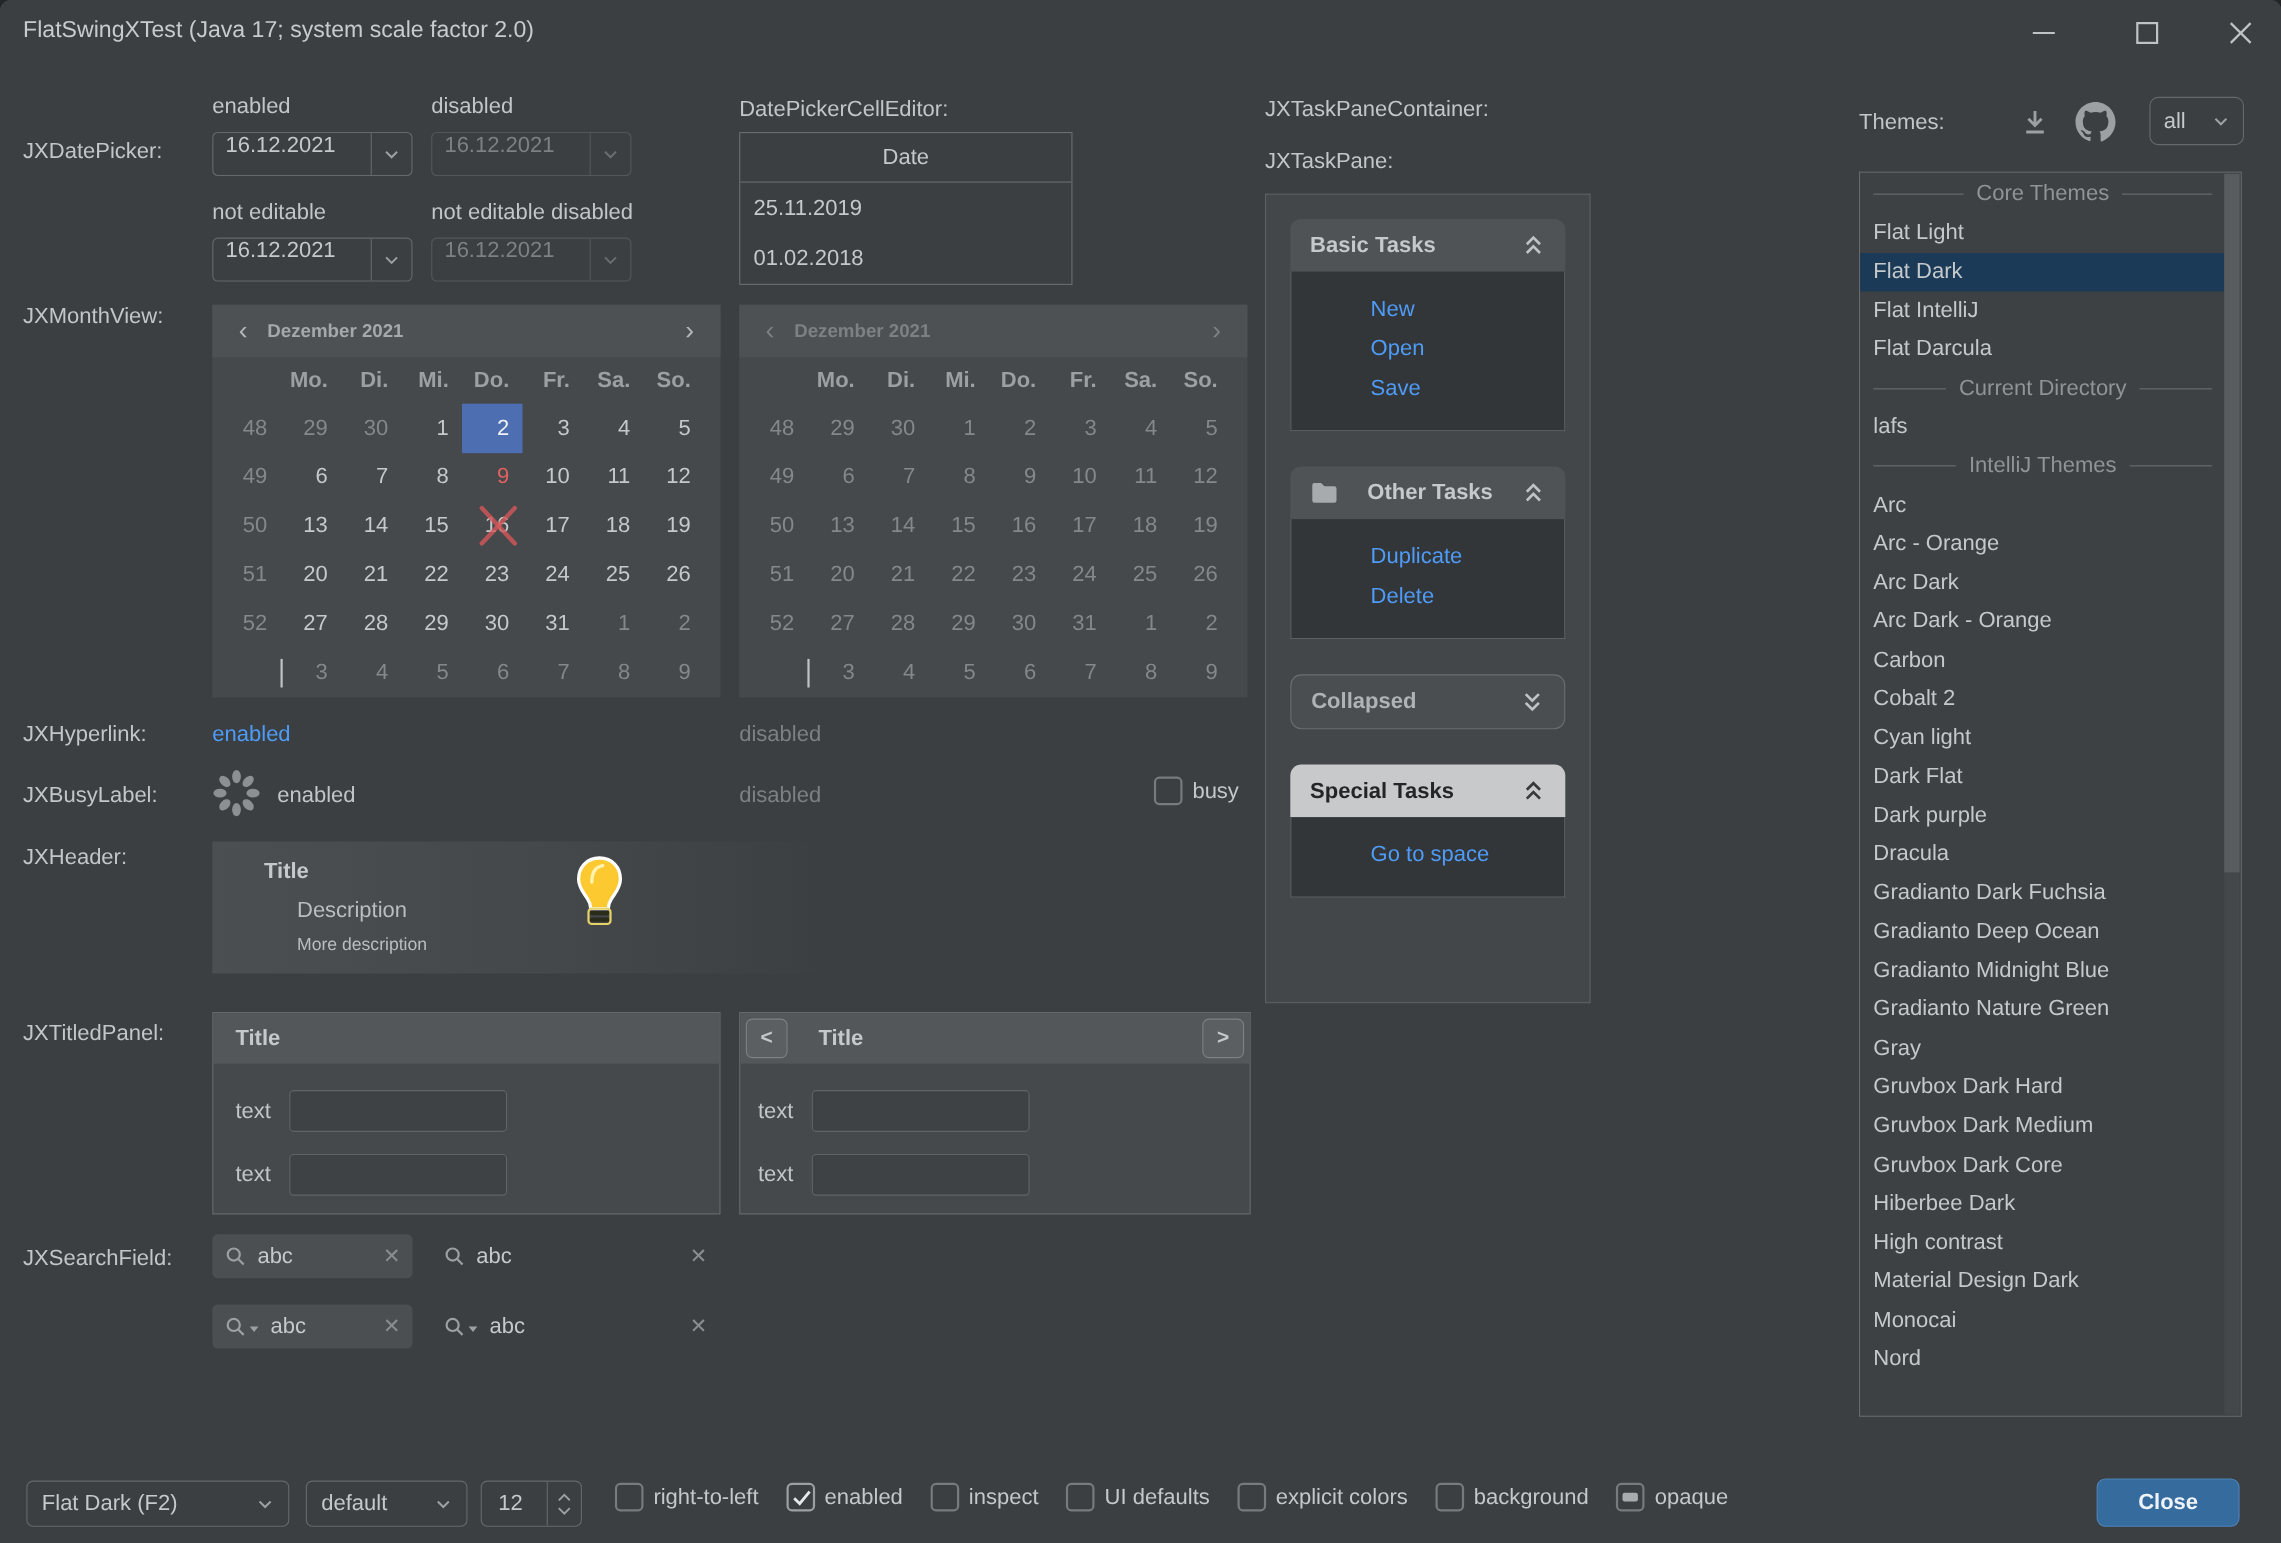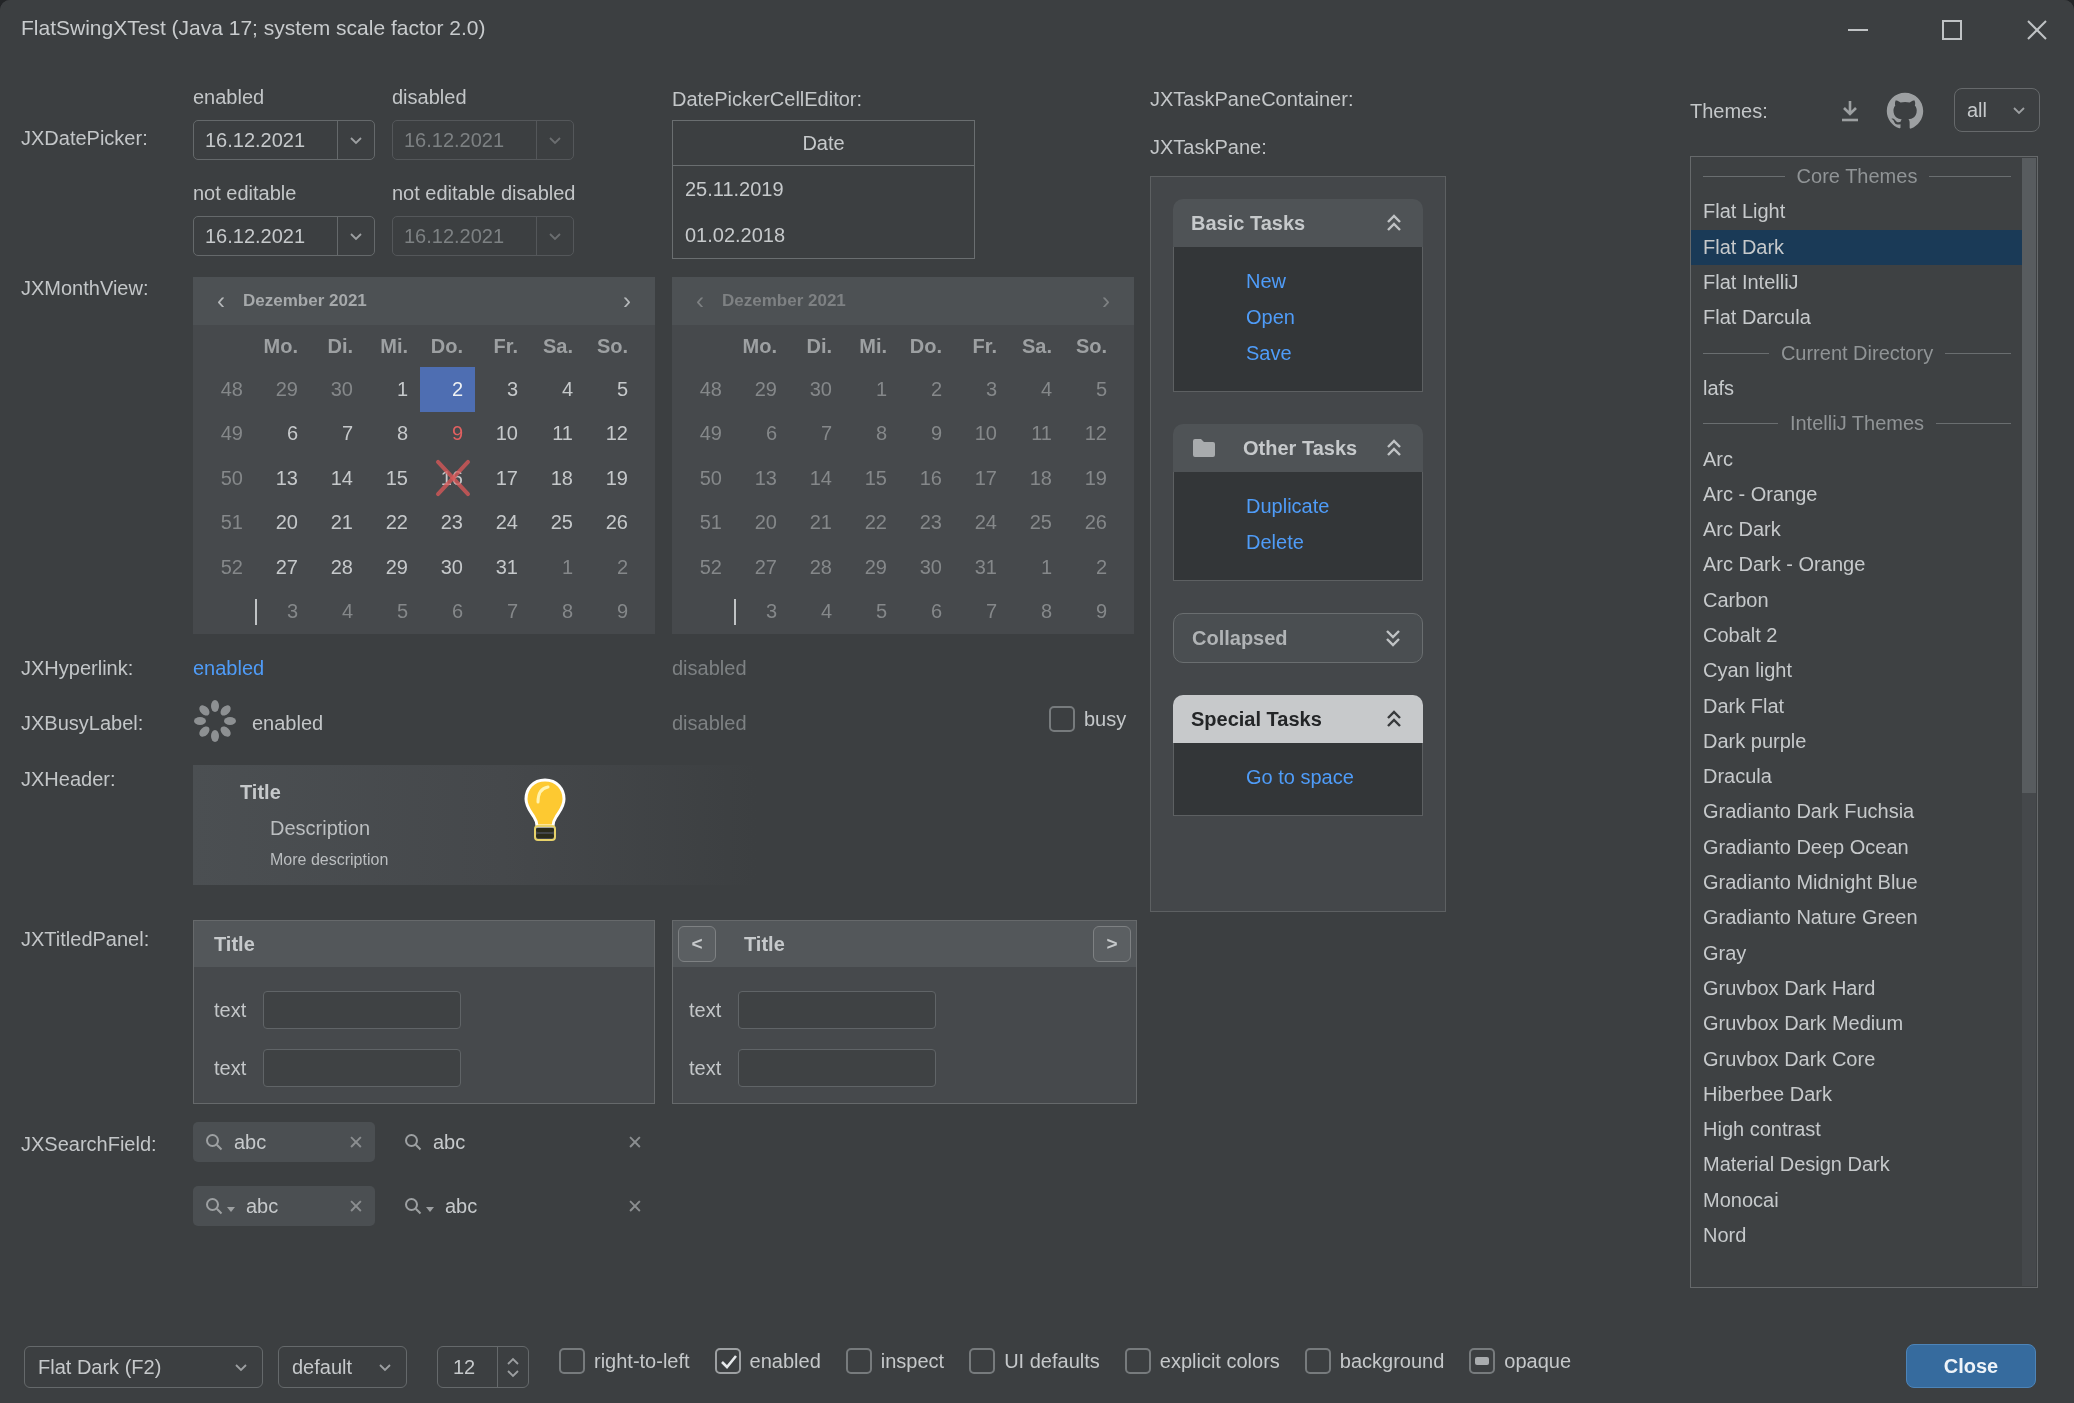--- a/index.html
+++ b/index.html
@@ -10,21 +10,21 @@
 
   
   .titlebar{position:absolute;left:0;top:0;width:2074px;height:60px;background:#3c3f41;}
   .title-text{position:absolute;left:21px;top:16px;font-size:21px;color:#c8cbcd;}
   .winbtn{position:absolute;top:0;height:60px;width:94px;display:flex;align-items:center;justify-content:center;color:#c0c3c5;}
   .winbtn svg{display:block;}
 
   
   .dp-grid{display:grid;grid-template-columns:182px 182px;column-gap:17px;row-gap:22px;}
   .dp-label{font-size:20px;color:#c3c6c8;height:28px;margin-bottom:6px;white-space:nowrap;}
-  .dp-field{width:182px;height:40px;box-sizing:border-box;border:1px solid #65696b;border-radius:5px;display:flex;align-items:center;color:#9da0a2;}
+  .dp-field{width:182px;height:40px;box-sizing:border-box;border:1px solid #65696b;border-radius:5px;display:flex;color:#9da0a2;}
   .dp-value{flex:1;padding-left:11px;font-size:20px;color:#c6c9cb;}
   .dp-btn{width:36px;align-self:stretch;border-left:1px solid #65696b;display:flex;align-items:center;justify-content:center;}
   .dp-group.disabled .dp-field{border-color:#54575a;color:#6b6e70;}
   .dp-group.disabled .dp-value{color:#7d8183;}
   .dp-group.disabled .dp-btn{border-left-color:#54575a;}
 
   
   .ce-table{width:303px;box-sizing:border-box;border:1px solid #6a6e70;}
   .ce-header{height:44px;line-height:44px;text-align:center;font-size:20px;color:#c6c9cb;border-bottom:1px solid #6a6e70;}
   .ce-row{height:46px;line-height:46px;padding-left:12px;font-size:20px;color:#c6c9cb;}
@@ -905,21 +905,21 @@
   </div>
 
   <div class="bcombo" style="left:24px;top:1346px;width:239px;">
     <span>Flat Dark (F2)</span>
     <span class="chev">
       <svg width="16" height="16" viewBox="0 0 16 16">
           <polyline points="3,6 8,11 13,6" fill="none" stroke="currentColor" stroke-width="1.8"></polyline>
         </svg>
     </span>
   </div>
-  <div class="bcombo" style="left:278px;top:1346px;width:129px;">
+  <div class="bcombo" style="left:278px;top:1346px;width:147px;">
     <span>default</span>
     <span class="chev">
       <svg width="16" height="16" viewBox="0 0 16 16">
           <polyline points="3,6 8,11 13,6" fill="none" stroke="currentColor" stroke-width="1.8"></polyline>
         </svg>
     </span>
   </div>
   <div class="spinner" style="left:437px;top:1346px;width:92px;">
     <span class="spin-val">12</span>
     <span class="spin-btns">

